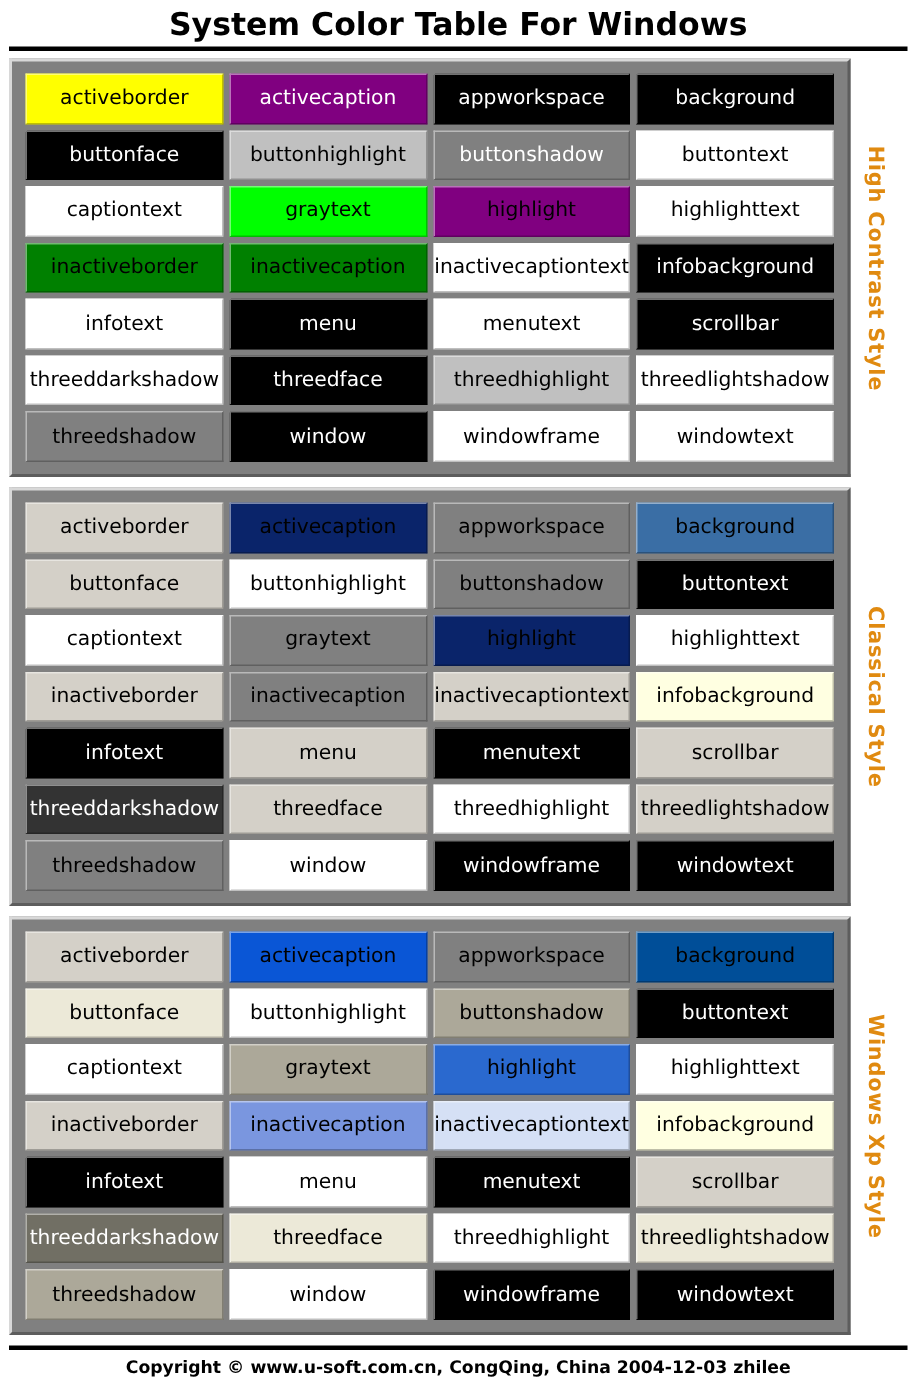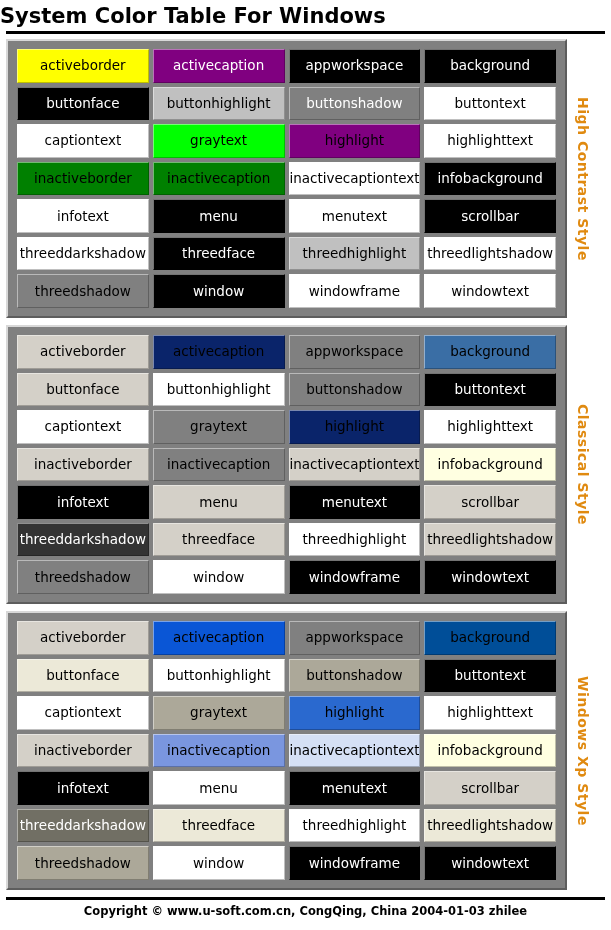--- a/index.html
+++ b/index.html
@@ -13,21 +13,21 @@
     font-family: "DejaVu Sans", "Liberation Sans", sans-serif;
     overflow: hidden;
   }
   .page {
     width: 611px;
     height: 930px;
     position: relative;
     box-sizing: border-box;
   }
   .title {
-    text-align: left;
+    text-align: center;
     font-size: 21px;
     font-weight: bold;
     color: #000000;
     letter-spacing: 0px;
     padding-top: 4px;
     padding-bottom: 3px;
     font-family: "DejaVu Sans", "Liberation Sans", sans-serif;
   }
   .title-rule {
     height: 3px;
@@ -274,15 +274,15 @@
             </tr>
           </tbody>
         </table>
     </div>
     <div class="side-label">
       <span>Windows Xp Style</span>
     </div>
   </div>
 
   <div class="footer-rule"></div>
-  <div class="footer">Copyright © www.u-soft.com.cn, CongQing, China 2004-01-03 zhilee</div>
+  <div class="footer">Copyright © www.u-soft.com.cn, CongQing, China 2004-12-03 zhilee</div>
 
 </div>
 
 </body></html>

